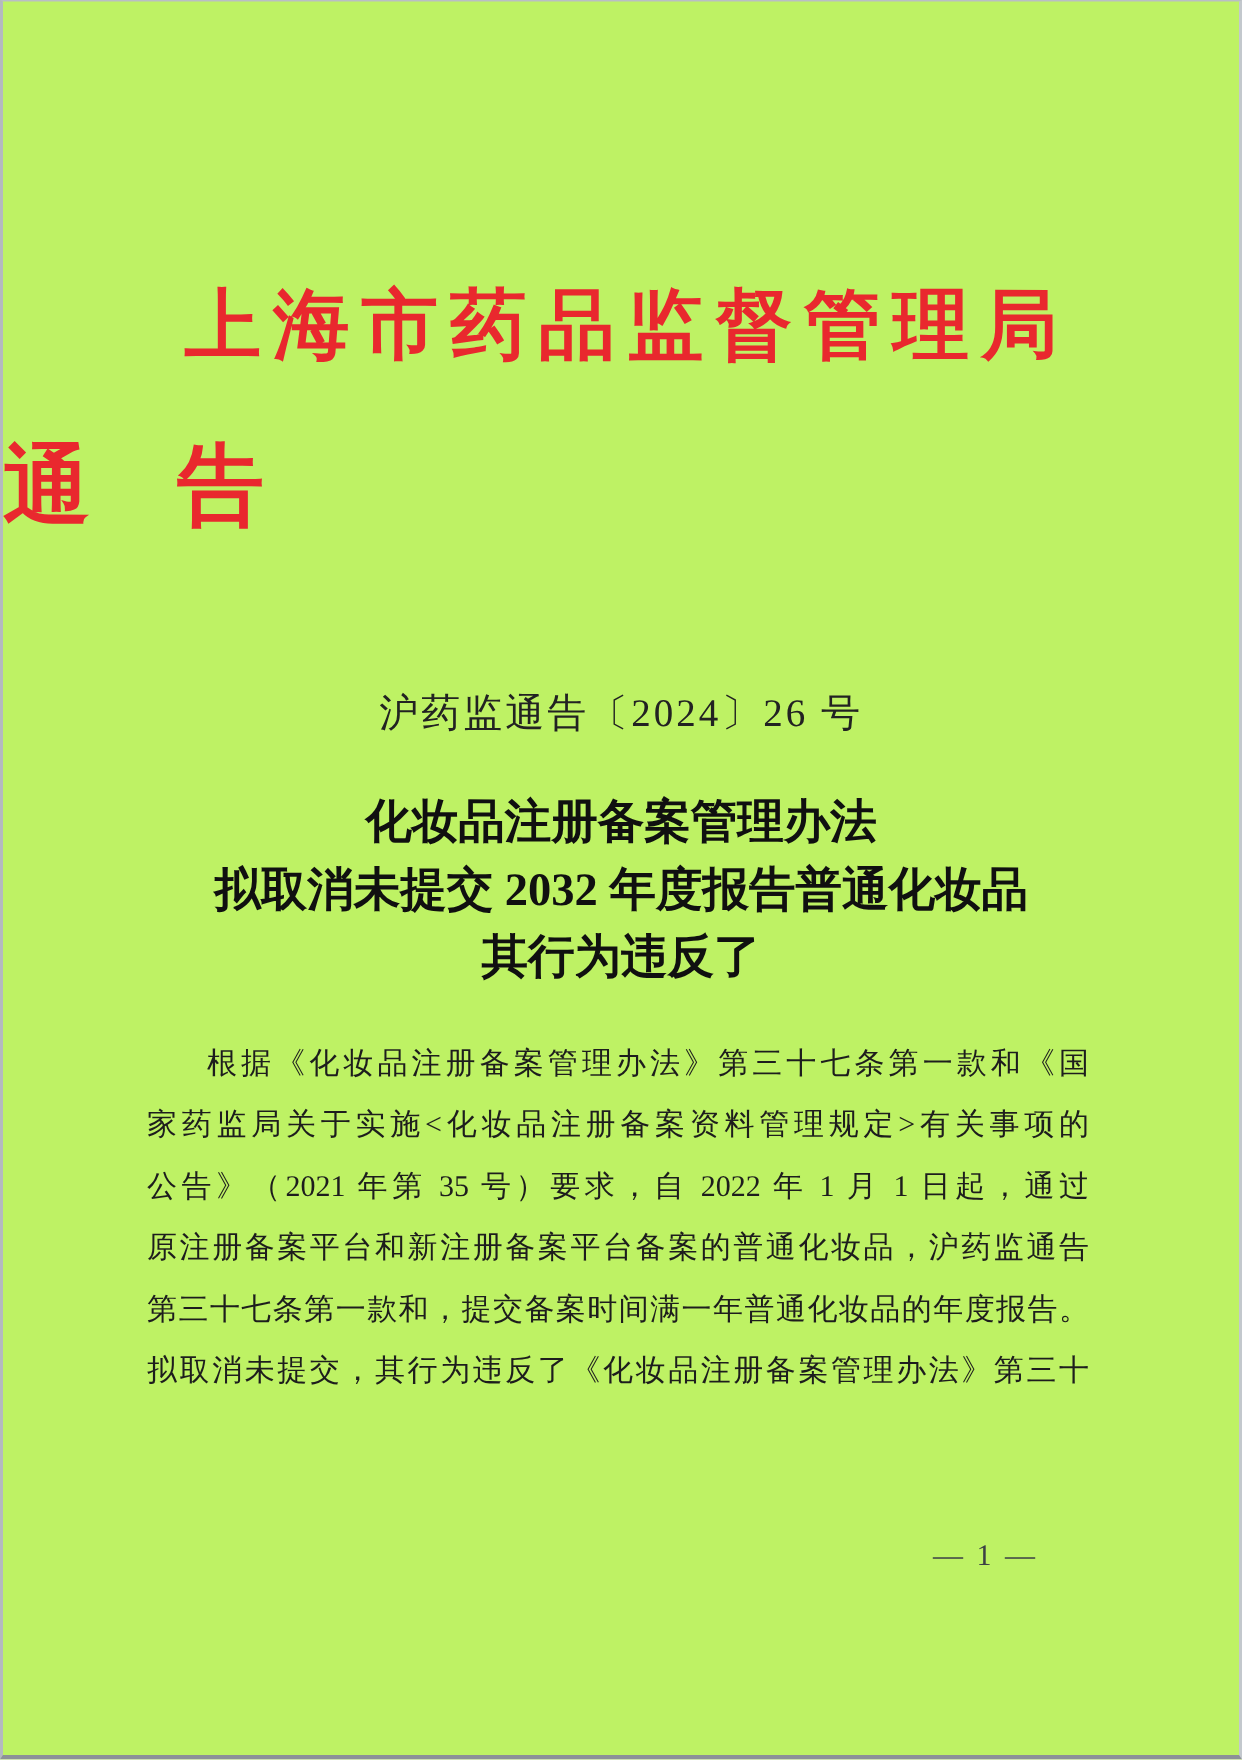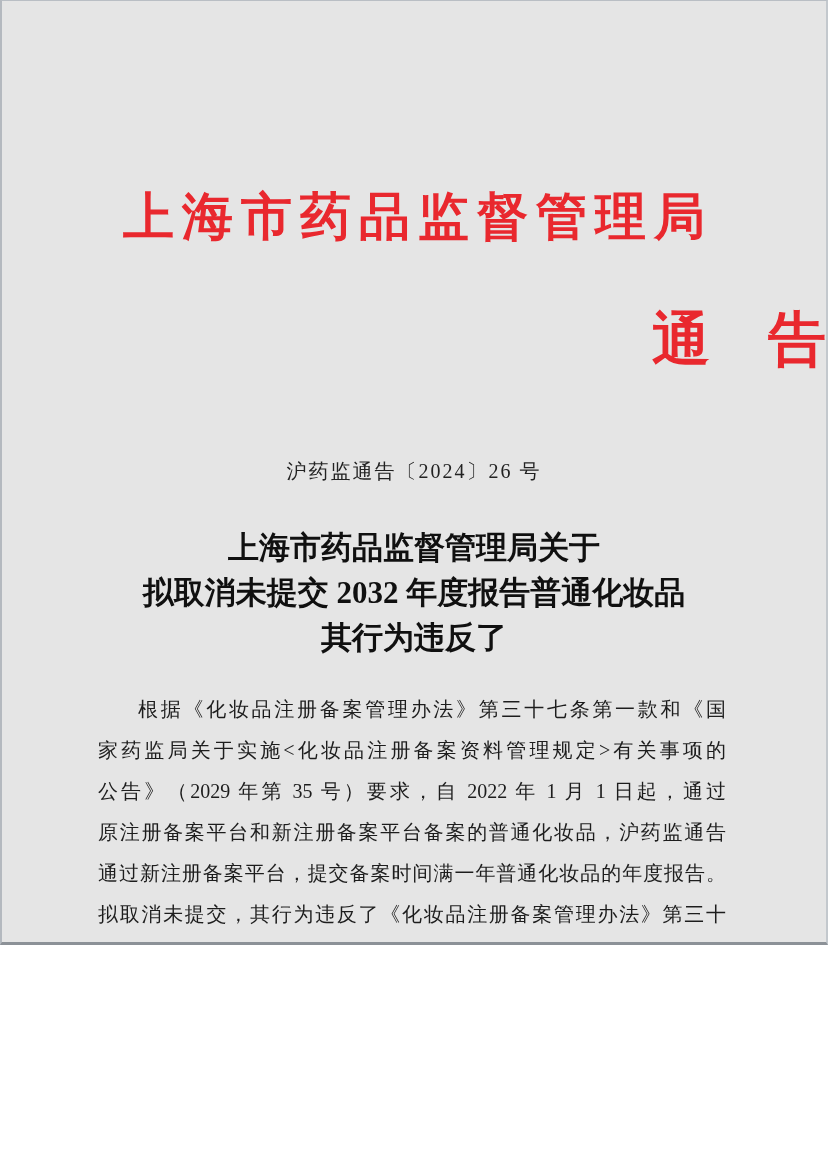--- a/index.html
+++ b/index.html
@@ -4,22 +4,22 @@
 <style>
   html, body {
     margin: 0;
     padding: 0;
     background: #ffffff;
     font-family: "Liberation Serif", "DejaVu Serif", serif;
   }
   .page {
     position: relative;
     width: 828px;
-    height: 945px;
-    background: #e5e5e5;
+    height: 1173px;
+    background: #bef264;
     box-sizing: border-box;
     border-top: 1px solid #b9bec4;
     border-left: 2px solid #b4b9bf;
     border-right: 2px solid #c3c8cd;
     border-bottom: 3px solid #8c9197;
     overflow: hidden;
     color: #1d1d1d;
   }
   .agency-title {
     position: absolute;
@@ -30,36 +30,36 @@
     font-size: 51px;
     font-weight: 700;
     letter-spacing: 8px;
     padding-left: 8px;  
     box-sizing: border-box;
     color: #e9282e;
     white-space: nowrap;
   }
   .notice-type {
     position: absolute;
-    top: 300px;
+    top: 284px;
     left: 0;
     width: 100%;
-    text-align: right;
+    text-align: left;
     font-size: 58px;
     font-weight: 700;
     color: #e9282e;
     white-space: nowrap;
   }
   .doc-number {
     position: absolute;
     top: 457px;
     left: 0;
     width: 100%;
     text-align: center;
-    font-size: 20px;
+    font-size: 26px;
     letter-spacing: 2px;
     color: #222222;
     white-space: nowrap;
   }
   .main-title {
     position: absolute;
     top: 524px;
     left: 0;
     width: 100%;
     text-align: center;
@@ -103,29 +103,29 @@
 
 <div class="page">
 
   <div class="agency-title">上海市药品监督管理局</div>
 
   <div class="notice-type">通　告</div>
 
   <div class="doc-number">沪药监通告〔2024〕26 号</div>
 
   <div class="main-title">
-    <div>上海市药品监督管理局关于</div>
+    <div>化妆品注册备案管理办法</div>
     <div>拟取消未提交 2032 年度报告普通化妆品</div>
     <div>其行为违反了</div>
   </div>
 
   <div class="body-block">
     <div class="body-line indent">根据《化妆品注册备案管理办法》第三十七条第一款和《国</div>
     <div class="body-line">家药监局关于实施&lt;化妆品注册备案资料管理规定&gt;有关事项的</div>
-    <div class="body-line">公告》（2029 年第 35 号）要求，自 2022 年 1 月 1 日起，通过</div>
+    <div class="body-line">公告》（2021 年第 35 号）要求，自 2022 年 1 月 1 日起，通过</div>
     <div class="body-line">原注册备案平台和新注册备案平台备案的普通化妆品，沪药监通告</div>
-    <div class="body-line">通过新注册备案平台，提交备案时间满一年普通化妆品的年度报告。</div>
+    <div class="body-line">第三十七条第一款和，提交备案时间满一年普通化妆品的年度报告。</div>
     <div class="body-line">拟取消未提交，其行为违反了《化妆品注册备案管理办法》第三十</div>
   </div>
 
   <div class="page-number">— 1 —</div>
 
 </div>
 
 </body></html>

